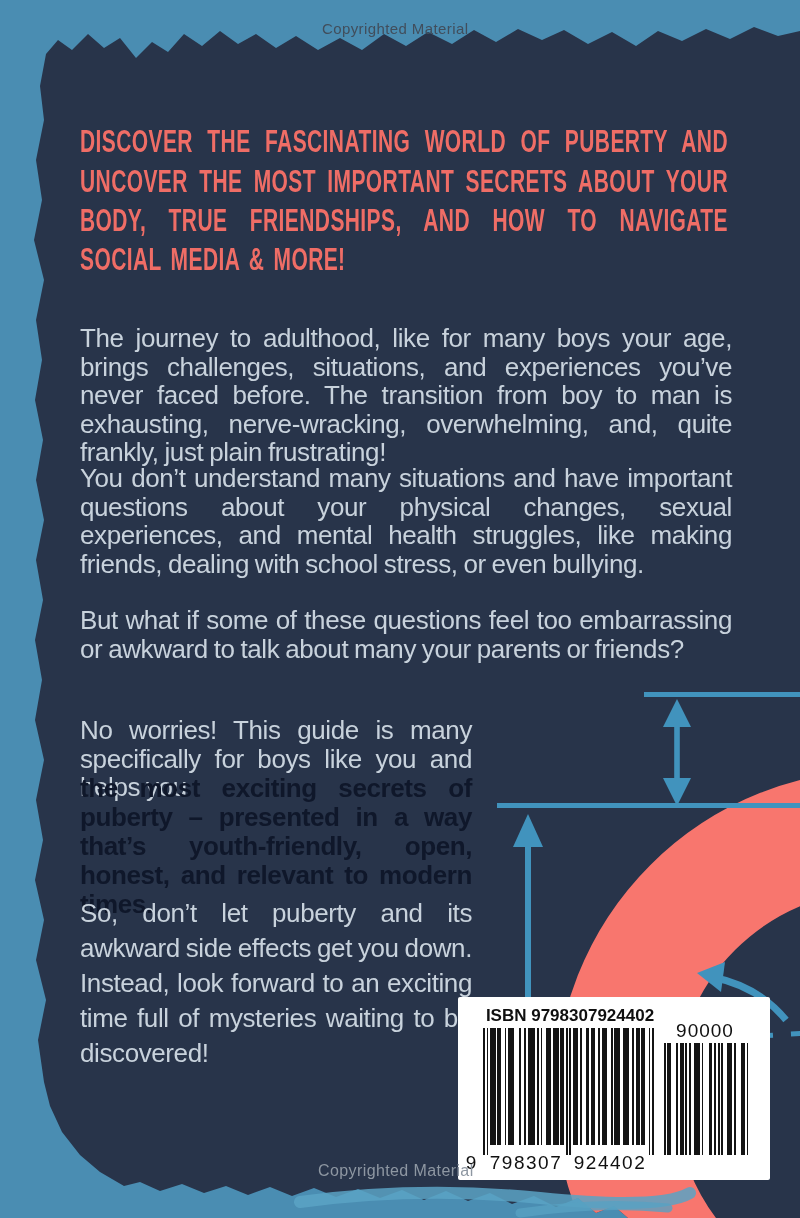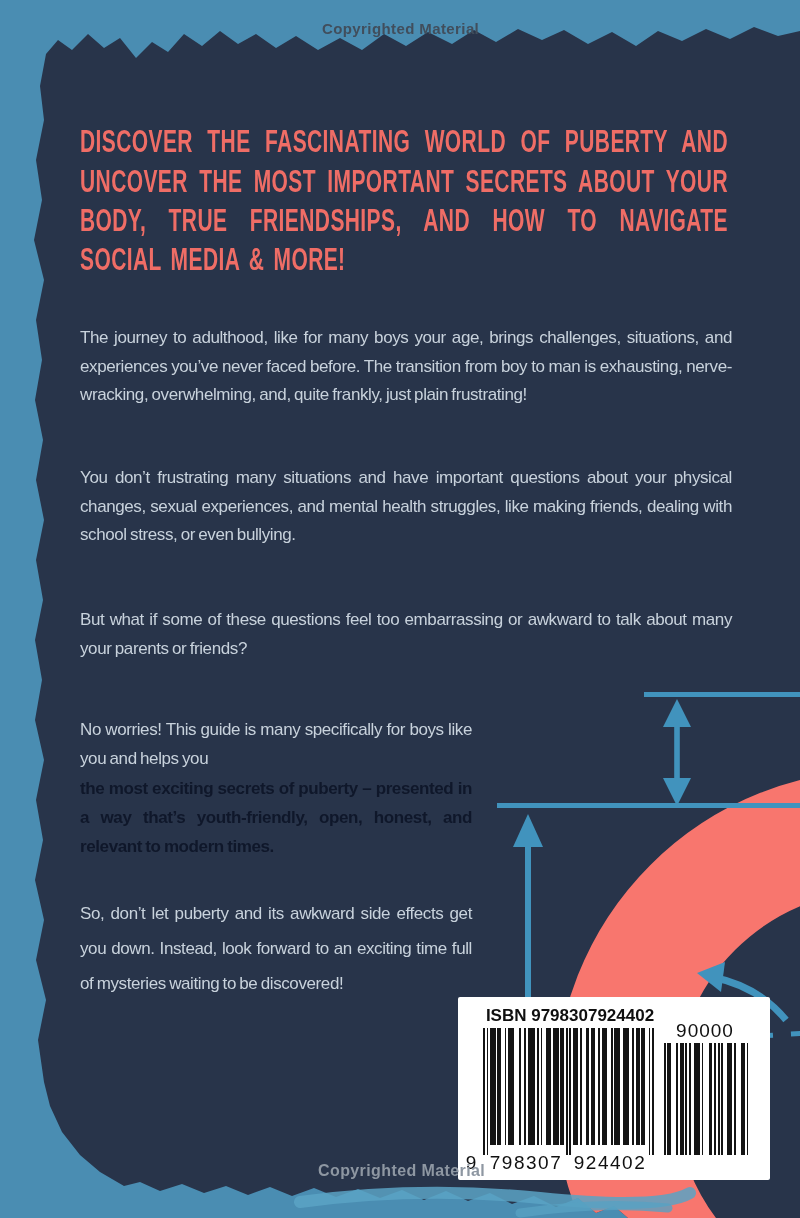--- a/index.html
+++ b/index.html
@@ -9,37 +9,37 @@
   .stage svg{position:absolute;left:0;top:0;}
 
   .headline{
     position:absolute;left:80px;top:122px;width:648px;
     color:#ef6d66;font-weight:700;font-size:21px;line-height:27px;
     letter-spacing:.4px;word-spacing:3px;text-align:justify;
     transform:scaleY(1.45);transform-origin:0 0;
   }
   .para{
     position:absolute;left:80px;width:652px;
-    color:#c8d2dc;font-size:17px;line-height:28.5px;
+    color:#c8d2dc;font-size:26px;line-height:28.5px;
     letter-spacing:-.4px;word-spacing:-1px;text-align:justify;
   }
   .p1{top:324px;} .p2{top:464px;} .p3{top:606px;}
   .narrow{width:392px;}
   .p4a{top:716px;}
   .p4b{top:774px;color:#0f172a;font-weight:700;line-height:29px;}
   .p5{top:896px;line-height:35px;}
 
   .barcode-box{
     position:absolute;left:458px;top:997px;width:312px;height:183px;
     background:#ffffff;border-radius:2px;
   }
   .barcode-box svg{position:absolute;left:0;top:0;}
   .bc-text{fill:#101010;font-family:"Liberation Sans",sans-serif;}
 
-  .wm{position:absolute;font-weight:700;font-size:15px;letter-spacing:.4px;}
+  .wm{position:absolute;font-weight:400;font-size:15px;letter-spacing:.4px;}
   .wm-top{left:322px;top:20px;color:#414e5c;}
   .wm-bottom{left:318px;top:1162px;color:#8e97a2;font-size:16px;}
 </style>
 </head>
 <body>
 
 <div class="stage">
 
   <svg width="800" height="1218" viewBox="0 0 800 1218">
     <defs>
@@ -72,21 +72,21 @@
 
     <g>
       <path d="M712,977 C742,983 768,998 786,1020" fill="none" stroke="#4193bd" stroke-width="7"></path>
       <polygon points="697,973 725,962 721,992" fill="#4193bd"></polygon>
       <line x1="758" y1="1036" x2="828" y2="1032" stroke="#4193bd" stroke-width="5" stroke-dasharray="15 18"></line>
     </g>
   </svg>
 
   <div class="headline">DISCOVER THE FASCINATING WORLD OF PUBERTY AND UNCOVER THE MOST IMPORTANT SECRETS ABOUT YOUR BODY, TRUE FRIENDSHIPS, AND HOW TO NAVIGATE SOCIAL MEDIA &amp; MORE!</div>
   <div class="para p1">The journey to adulthood, like for many boys your age, brings challenges, situations, and experiences you’ve never faced before. The transition from boy to man is exhausting, nerve-wracking, overwhelming, and, quite frankly, just plain frustrating!</div>
-  <div class="para p2">You don’t frustrating many situations and have important questions about your physical changes, sexual experiences, and mental health struggles, like making friends, dealing with school stress, or even bullying.</div>
+  <div class="para p2">You don’t understand many situations and have important questions about your physical changes, sexual experiences, and mental health struggles, like making friends, dealing with school stress, or even bullying.</div>
   <div class="para p3">But what if some of these questions feel too embarrassing or awkward to talk about many your parents or friends?</div>
   <div class="para narrow p4a">No worries! This guide is many specifically for boys like you and helps you</div>
   <div class="para narrow p4b">the most exciting secrets of puberty – presented in a way that’s youth-friendly, open, honest, and relevant to modern times.</div>
   <div class="para narrow p5">So, don’t let puberty and its awkward side effects get you down. Instead, look forward to an exciting time full of mysteries waiting to be discovered!</div>
 
   <div class="barcode-box">
     <svg width="304" height="183" viewBox="0 0 304 183" shape-rendering="crispEdges">
       <text class="bc-text" x="112" y="24" font-size="17" font-weight="700" text-anchor="middle">ISBN 9798307924402</text>
       <g id="bc-main">
           <rect x="25.00" y="31" width="1.80" height="127" fill="#141414"></rect>

